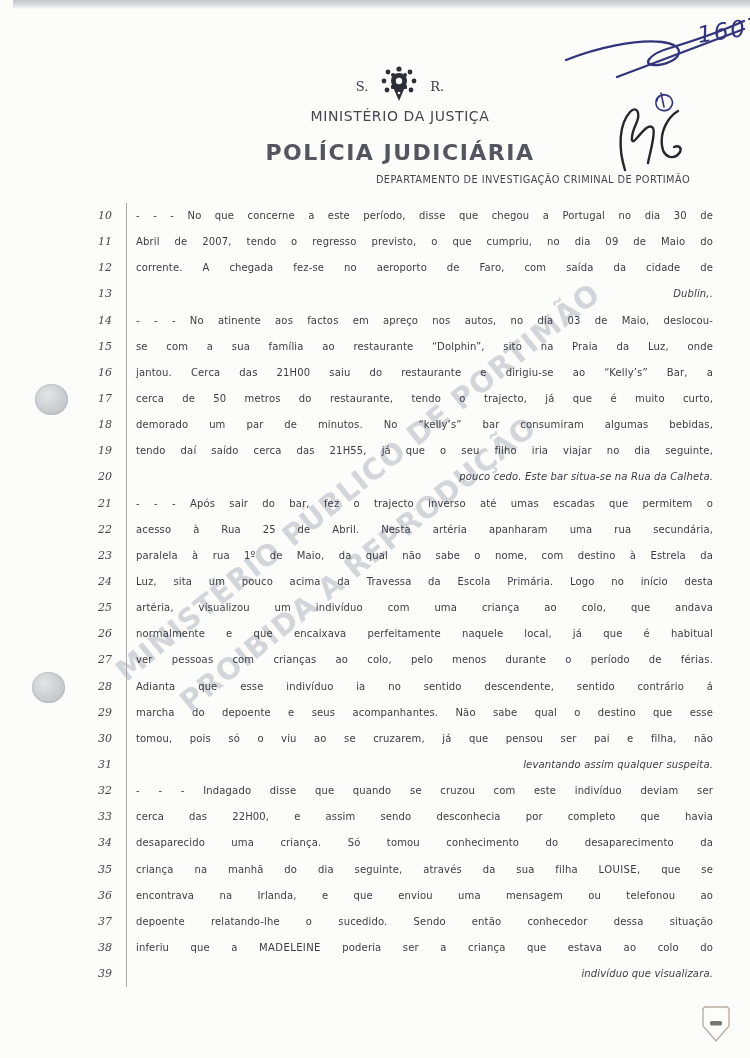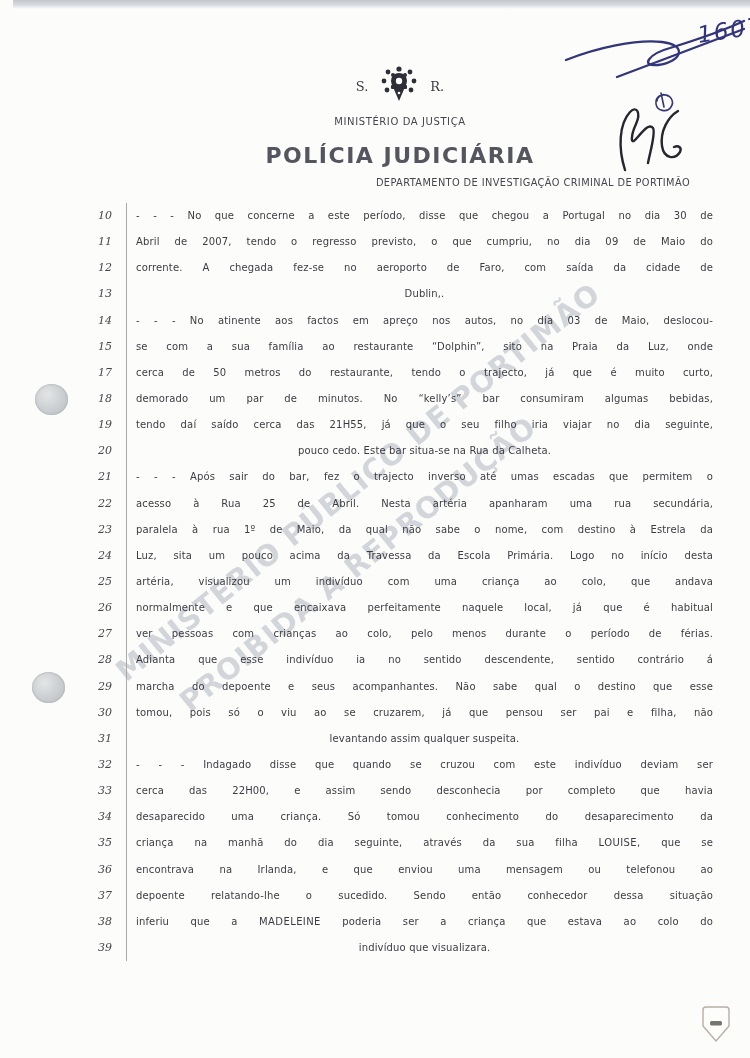--- a/index.html
+++ b/index.html
@@ -33,42 +33,42 @@
     transform:translate(-50%,-50%) rotate(-39deg);
     pointer-events:none;user-select:none;z-index:1;
   }
   .wm1{left:358px;top:482px;}
   .wm2{left:358px;top:564px;}
 
   
   .header{position:absolute;left:110px;top:64px;width:580px;text-align:center;z-index:2;}
   .crest-row{display:flex;align-items:center;justify-content:center;gap:12px;height:44px;}
   .crest-initial{font-size:13px;color:#3d3d46;font-family:"DejaVu Serif","Liberation Serif",serif;}
-  .ministry{margin-top:8px;font-size:10px;letter-spacing:.6px;color:#45454e;}
+  .ministry{font-size:14px;letter-spacing:.6px;color:#45454e;}
   .pj-title{margin-top:16px;font-size:22px;letter-spacing:1.5px;color:#54555e;font-weight:bold;}
   .department{margin-top:9px;font-size:9.8px;letter-spacing:.4px;color:#45454e;text-align:right;}
 
   
   .lines{position:absolute;left:76px;top:203px;z-index:2;}
   .row{display:flex;height:26.15px;}
   .num{
     width:36px;text-align:right;padding-right:14px;flex:0 0 36px;
     font:italic 11px "DejaVu Serif","Liberation Serif",serif;
     color:#46464c;line-height:26.15px;
   }
   .txt{
     width:577px;flex:0 0 577px;
     border-left:1px solid #a9a9ab;
     padding-left:9px;
     font-size:10px;line-height:26.15px;letter-spacing:.15px;
     color:#3c3c44;
     text-align:justify;
   }
   .row.j .txt{text-align-last:justify;}
-  .row.e .txt{text-align:center;}
+  .row.e .txt{text-align:right;font-style:italic;}
   .txt b{font-weight:normal;letter-spacing:.4px;}
 
   
   .ink-layer{position:absolute;left:0;top:0;z-index:3;pointer-events:none;}
   .hand-number{
     position:absolute;left:697px;top:17px;
     font-size:23px;font-style:italic;color:#32357b;
     transform:rotate(-9deg);letter-spacing:2px;
     font-family:"DejaVu Sans","Liberation Sans",sans-serif;
   }
@@ -138,20 +138,24 @@
       </div>
       <div class="row j">
         <span class="num">14</span>
         <span class="txt">- - - No atinente aos factos em apreço nos autos, no dia 03 de Maio, deslocou-</span>
       </div>
       <div class="row j">
         <span class="num">15</span>
         <span class="txt">se com a sua família ao restaurante “Dolphin”, sito na Praia da Luz, onde</span>
       </div>
       <div class="row j">
+        <span class="num">16</span>
+        <span class="txt">jantou. Cerca das 21H00 saiu do restaurante e dirigiu-se ao “Kelly’s” Bar, a</span>
+      </div>
+      <div class="row j">
         <span class="num">17</span>
         <span class="txt">cerca de 50 metros do restaurante, tendo o trajecto, já que é muito curto,</span>
       </div>
       <div class="row j">
         <span class="num">18</span>
         <span class="txt">demorado um par de minutos. No “kelly’s” bar consumiram algumas bebidas,</span>
       </div>
       <div class="row j">
         <span class="num">19</span>
         <span class="txt">tendo daí saído cerca das 21H55, já que o seu filho iria viajar no dia seguinte,</span>

